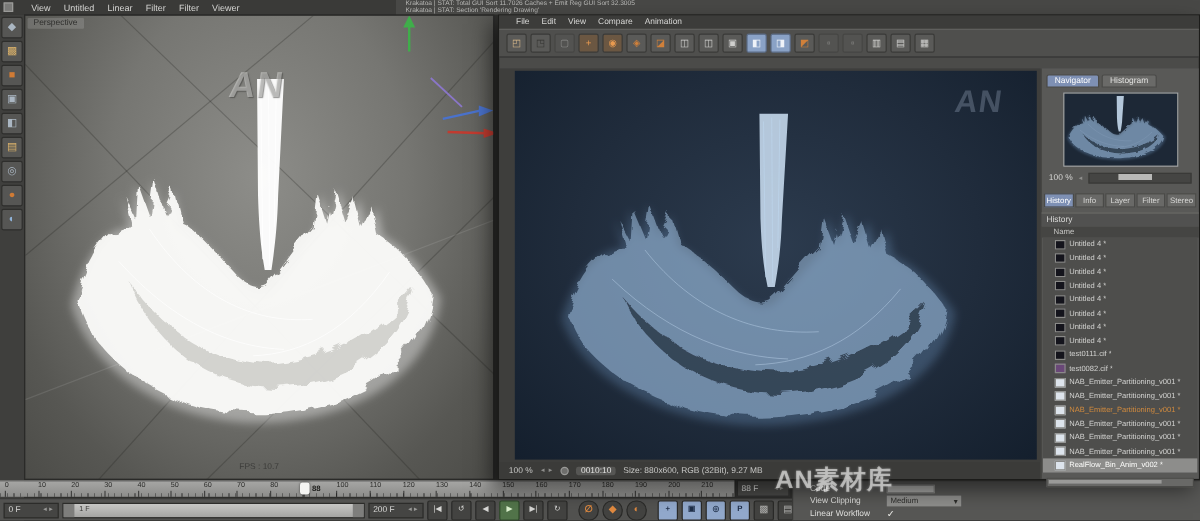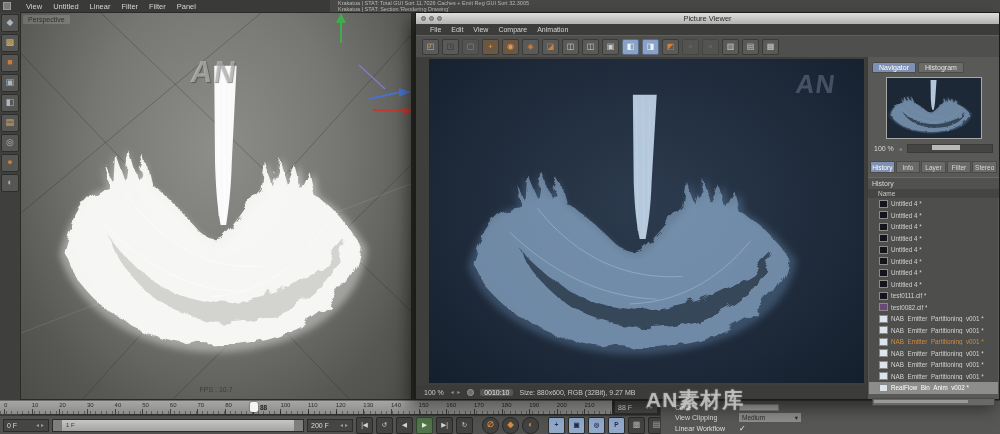--- a/index.html
+++ b/index.html
@@ -168,21 +168,21 @@
 
   <div id="top-strip">
     <span class="menu-cube"></span>
     <div class="vp-menu">
 
     <span class="vmenu-item">View</span>
         <span class="vmenu-item">Untitled</span>
         <span class="vmenu-item">Linear</span>
         <span class="vmenu-item">Filter</span>
         <span class="vmenu-item">Filter</span>
-        <span class="vmenu-item">Panel</span>
+        <span class="vmenu-item">Viewer</span>
       </div>
     <div class="log">
       <div>Krakatoa | STAT: Total GUI Sort 11.7026 Caches + Emit Reg GUI Sort 32.3005</div>
       <div>Krakatoa | STAT: Section 'Rendering Drawing'</div>
     </div>
   </div>
 
   <div id="tool-palette">
 
   <div class="pal-btn steel">◆</div>
@@ -218,28 +218,20 @@
     </svg>
     <svg class="vp-splash splash-white" viewBox="0 0 440 360" preserveAspectRatio="none">
         <use href="#splash-shape"></use>
       </svg>
     <span class="vp-label">Perspective</span>
     <span class="vp-water">AN</span>
     <span class="vp-fps">FPS : 10.7</span>
   </div>
 
   <div id="pv">
-    <div class="pv-title">
-      <span class="lights">
-        <span class="light"></span>
-        <span class="light"></span>
-        <span class="light"></span>
-      </span>
-      <span>Picture Viewer</span>
-    </div>
     <div class="pv-menu">
 
     <span class="pvmenu-item">File</span>
         <span class="pvmenu-item">Edit</span>
         <span class="pvmenu-item">View</span>
         <span class="pvmenu-item">Compare</span>
         <span class="pvmenu-item">Animation</span>
       </div>
     <div class="pv-toolbar">
 

